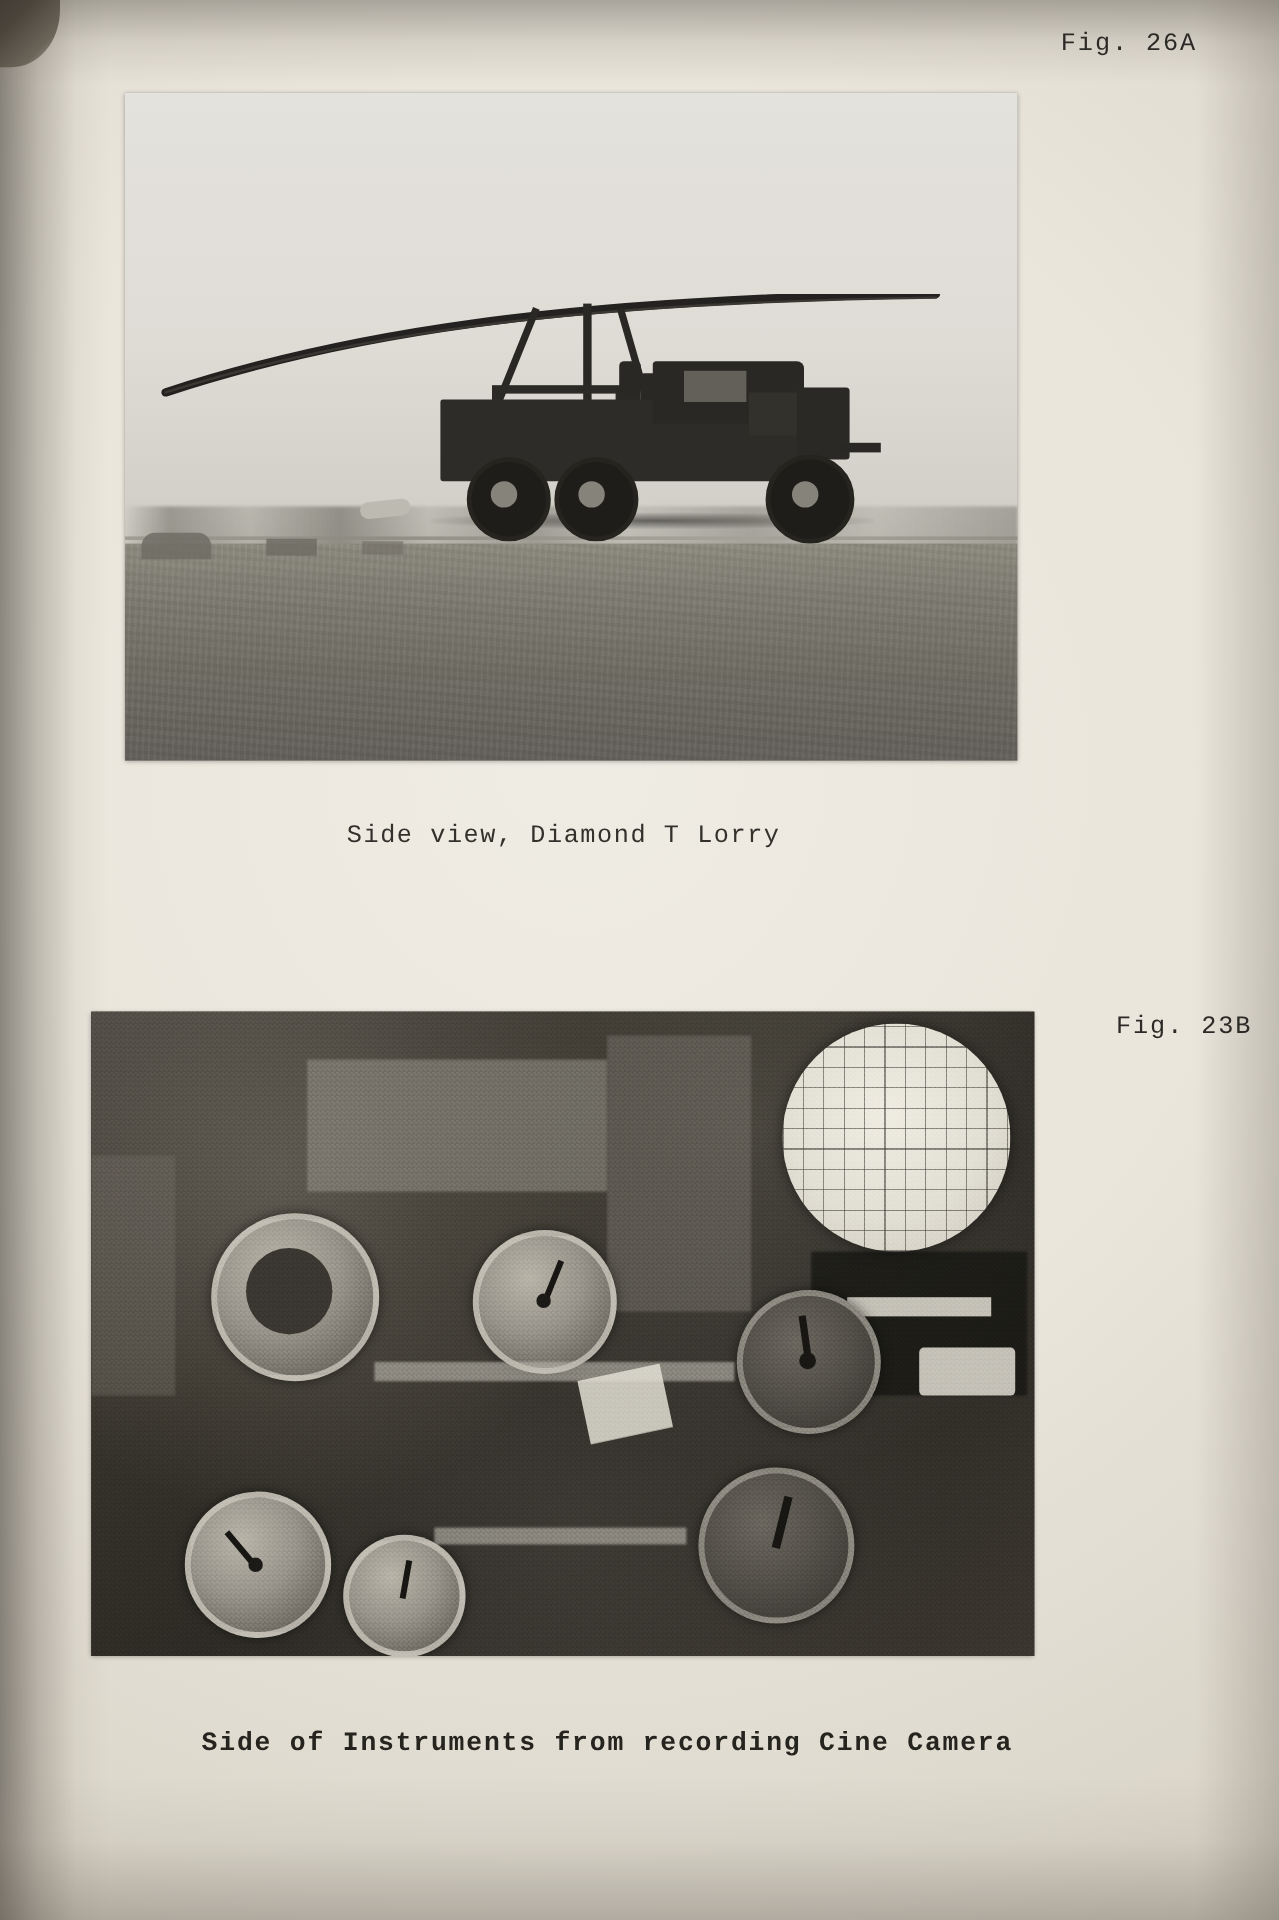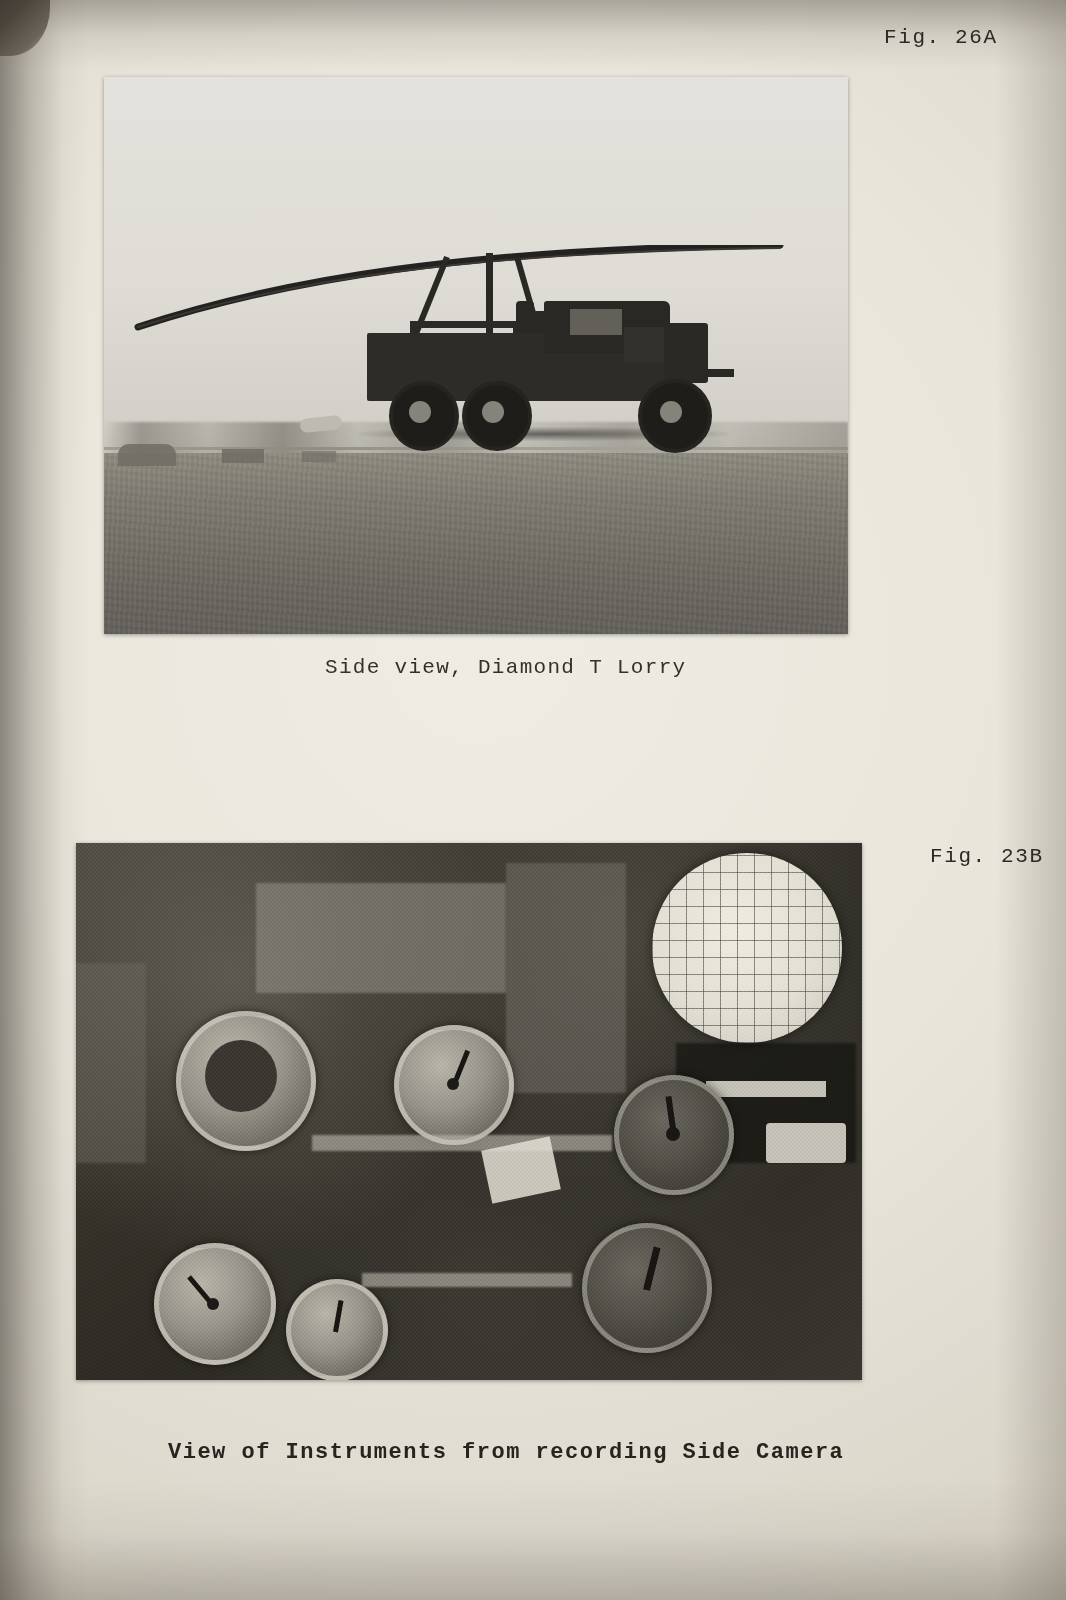--- a/index.html
+++ b/index.html
@@ -68,21 +68,21 @@
   #fig-b-label { left: 930px; top: 845px; }
 
   .caption {
     position: absolute;
     font-size: 21px;
     letter-spacing: 1.3px;
     color: #34312c;
     white-space: nowrap;
     font-family: "Liberation Mono", "DejaVu Sans Mono", monospace;
   }
-  #caption-a { left: 289px; top: 656px; margin-left: 36px; }
+  #caption-a { left: 289px; top: 686px; }
   #caption-b { left: 168px; top: 1440px; font-size: 22px; letter-spacing: 1.5px; color: #26241f; font-weight: bold; }
 
   .photo {
     position: absolute;
     overflow: hidden;
   }
   
   #photo-a {
     left: 104px; top: 77px;
     width: 744px; height: 557px;
@@ -358,14 +358,14 @@
       <div class="needle" style="left:56px; top:18px; width:7px; height:44px; transform:rotate(14deg);"></div>
     </div>
 
     <div class="blockB" style="left:236px; top:292px; width:300px; height:16px; background:rgba(190,186,176,0.6);"></div>
     <div class="blockB" style="left:286px; top:430px; width:210px; height:14px; background:rgba(200,196,186,0.55);"></div>
     <div class="bright-patch" style="left:410px; top:300px; width:70px; height:54px; transform:rotate(-12deg);"></div>
 
     <div class="grain-overlay"></div>
   </div>
 
-  <div class="caption" id="caption-b">View of Instruments from recording Side Camera</div>
+  <div class="caption" id="caption-b">Side of Instruments from recording Cine Camera</div>
 </div>
 
 </body></html>

